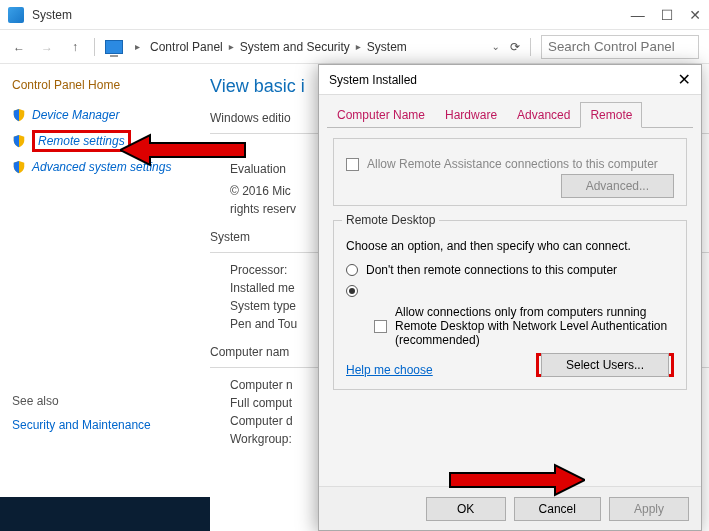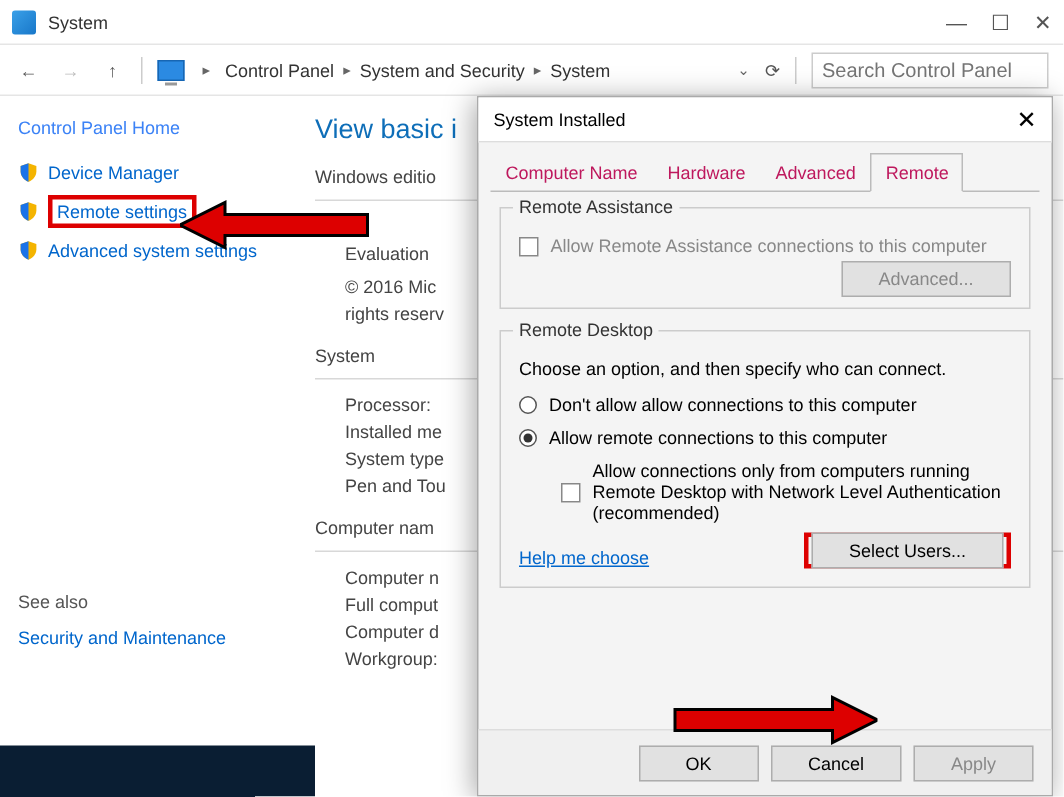--- a/index.html
+++ b/index.html
@@ -21,22 +21,22 @@
 .breadcrumb { display:flex; align-items:center; gap:6px; color:#333; }
 .bcitem { color:#333; }
 .bcarrow { color:#666; font-size:10px; }
 .navbar .spacer { flex:1; }
 .refresh { color:#555; }
 .searchbox { width: 158px; height: 24px; border: 1px solid #ccc; padding: 2px 6px; color: #888; }
 
 
 .mainlayout { position:absolute; top:64px; left:0; right:0; bottom:0; display:flex; }
 .sidebar { width: 190px; padding: 14px 12px; }
-.cplhome { color:#3b82f6; margin-bottom: 16px; }
-.sblink { display:flex; align-items:center; gap:6px; margin: 8px 0; }
+.cplhome { color:#a16207; margin-bottom: 16px; }
+.sblink { display:flex; align-items:center; gap:6px; margin: 8px 0; font-style: italic; }
 .sblink .shield { width:14px; height:14px; }
 .sblink a { color:#0066cc; text-decoration:none; }
 .redbox { border:3px solid #d00; padding:1px 3px; display:inline-block; }
 .seealso { color:#555; margin-top: 220px; margin-bottom: 10px; }
 
 .content { flex:1; padding: 12px 0 0 20px; position:relative; }
 .viewhdr { color:#0e6eb8; font-size: 18px; font-weight:400; margin-bottom: 14px; }
 .group { margin-bottom: 10px; }
 .grouphdr { color:#444; margin-bottom: 8px; }
 .kv { padding-left: 20px; color:#444; margin:4px 0; }
@@ -175,40 +175,38 @@
     <span class="close">✕</span>
   </div>
   <div class="tabstrip">
     <div class="tab">Computer Name</div>
     <div class="tab">Hardware</div>
     <div class="tab">Advanced</div>
     <div class="tab active">Remote</div>
   </div>
   <div class="tabbody">
     <fieldset>
-      <legend>Remote Assistance</legend>
       <div class="chk">
         <div class="chkbox"></div>
         <span style="color:#888">Allow Remote Assistance connections to this computer</span>
       </div>
       <div class="rightrow">
         <span class="btn disabled">Advanced...</span>
       </div>
     </fieldset>
 
     <fieldset>
       <legend>Remote Desktop</legend>
       <div style="margin-bottom:10px">Choose an option, and then specify who can connect.</div>
       <div class="radio">
         <div class="radiobox"></div>
-        <span>Don't allow allow connections to this computer</span>
+        <span>Don't then remote connections to this computer</span>
       </div>
       <div class="radio">
         <div class="radiobox sel"></div>
-        <span>Allow remote connections to this computer</span>
       </div>
       <div class="chk subchk">
         <div class="chkbox"></div>
         <span>Allow connections only from computers running Remote Desktop with Network Level Authentication (recommended)</span>
       </div>
       <div class="bottomrow">
         <a class="helplink">Help me choose</a>
         <span class="redbtnwrap"><span class="btn">Select Users...</span></span>
       </div>
     </fieldset>

